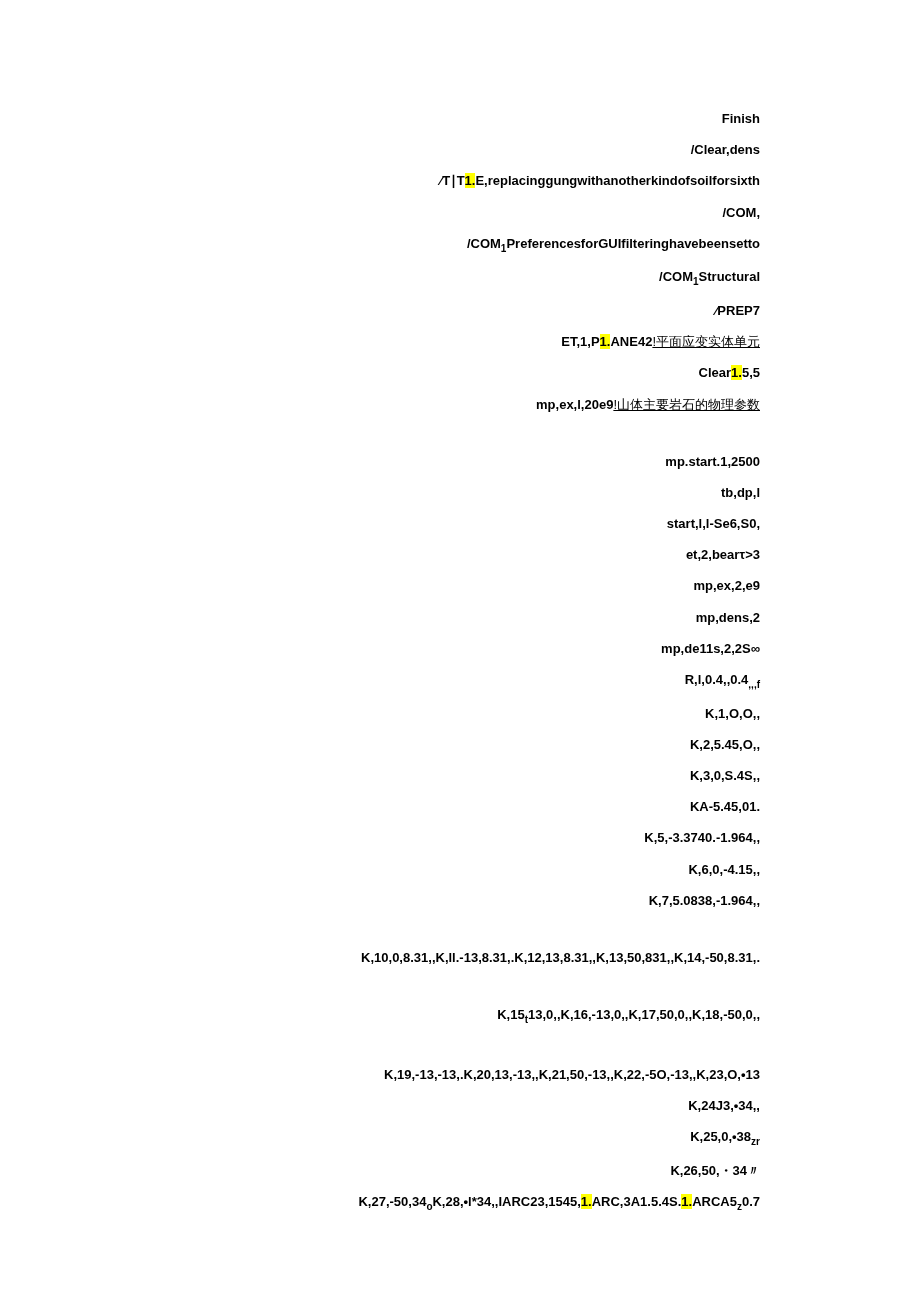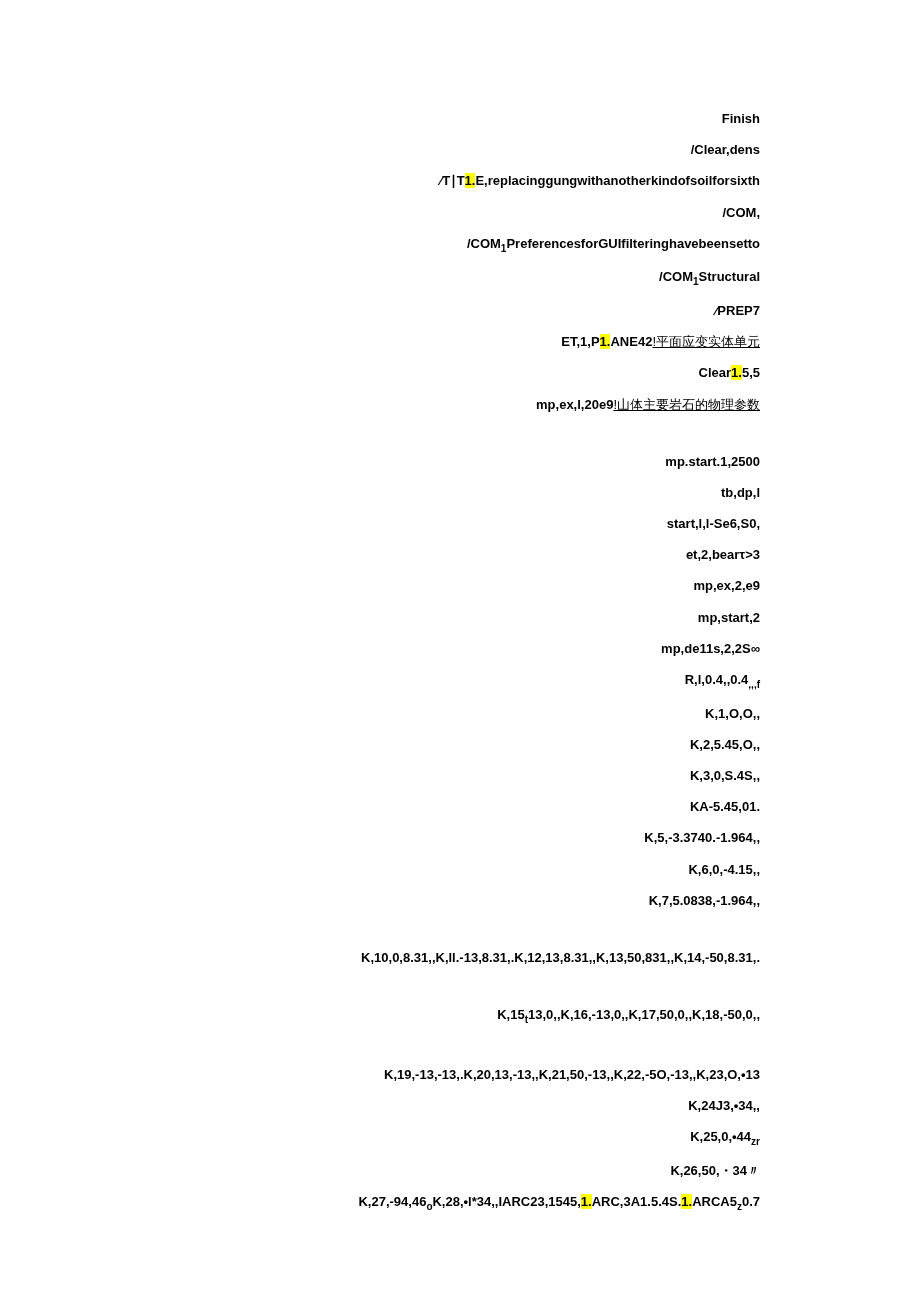--- a/index.html
+++ b/index.html
@@ -63,21 +63,21 @@
   <span>mp,ex,l,20e9</span><span class="chinese">!山体主要岩石的物理参数</span>
 </div>
 
 <div class="gap"></div>
 
 <div class="line">mp.start.1,2500</div>
 <div class="line">tb,dp,l</div>
 <div class="line">start,l,l-Se6,S0,</div>
 <div class="line">et,2,bearτ&gt;3</div>
 <div class="line">mp,ex,2,e9</div>
-<div class="line">mp,start,2</div>
+<div class="line">mp,dens,2</div>
 <div class="line">mp,de11s,2,2S∞</div>
 <div class="line">
   <span>R,l,0.4,,0.4</span><span class="sub">,,,f</span>
 </div>
 <div class="line">K,1,O,O,,</div>
 <div class="line">K,2,5.45,O,,</div>
 <div class="line">K,3,0,S.4S,,</div>
 <div class="line">KA-5.45,01.</div>
 <div class="line">K,5,-3.3740.-1.964,,</div>
 <div class="line">K,6,0,-4.15,,</div>
@@ -91,18 +91,18 @@
 
 <div class="line">
   <span>K,15</span><span class="sub">t</span><span>13,0,,K,16,-13,0,,K,17,50,0,,K,18,-50,0,,</span>
 </div>
 
 <div class="gap"></div>
 
 <div class="line">K,19,-13,-13,.K,20,13,-13,,K,21,50,-13,,K,22,-5O,-13,,K,23,O,•13</div>
 <div class="line">K,24J3,•34,,</div>
 <div class="line">
-  <span>K,25,0,•44</span><span class="sub">zr</span>
+  <span>K,25,0,•38</span><span class="sub">zr</span>
 </div>
 <div class="line">K,26,50,・34〃</div>
 <div class="line">
-  <span>K,27,-94,46</span><span class="sub">o</span><span>K,28,•l*34,,IARC23,1545,</span><span class="hl">1.</span><span>ARC,3A1.5.4S.</span><span class="hl">1.</span><span>ARCA5</span><span class="sub">z</span><span>0.7</span>
+  <span>K,27,-50,34</span><span class="sub">o</span><span>K,28,•l*34,,IARC23,1545,</span><span class="hl">1.</span><span>ARC,3A1.5.4S.</span><span class="hl">1.</span><span>ARCA5</span><span class="sub">z</span><span>0.7</span>
 </div>
 
 </body></html>

